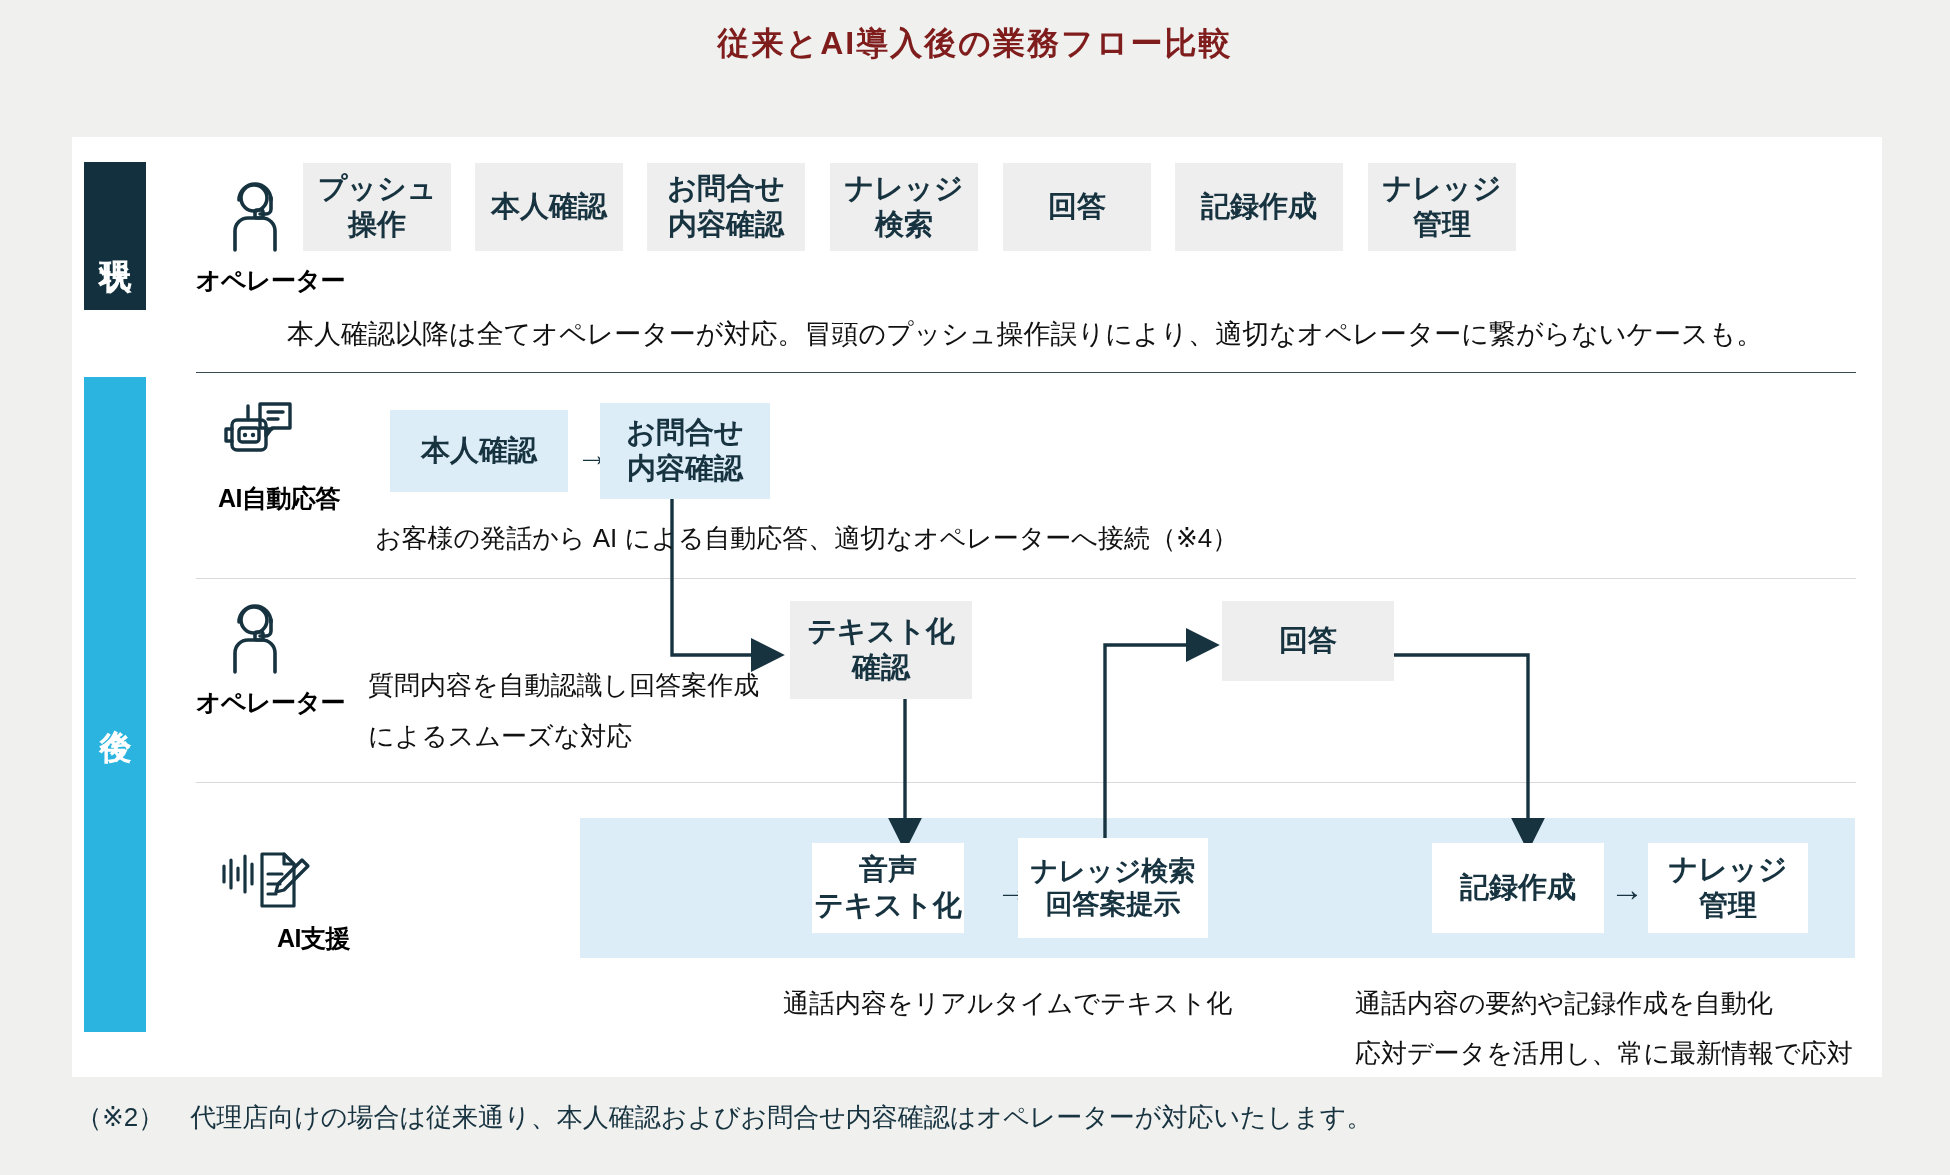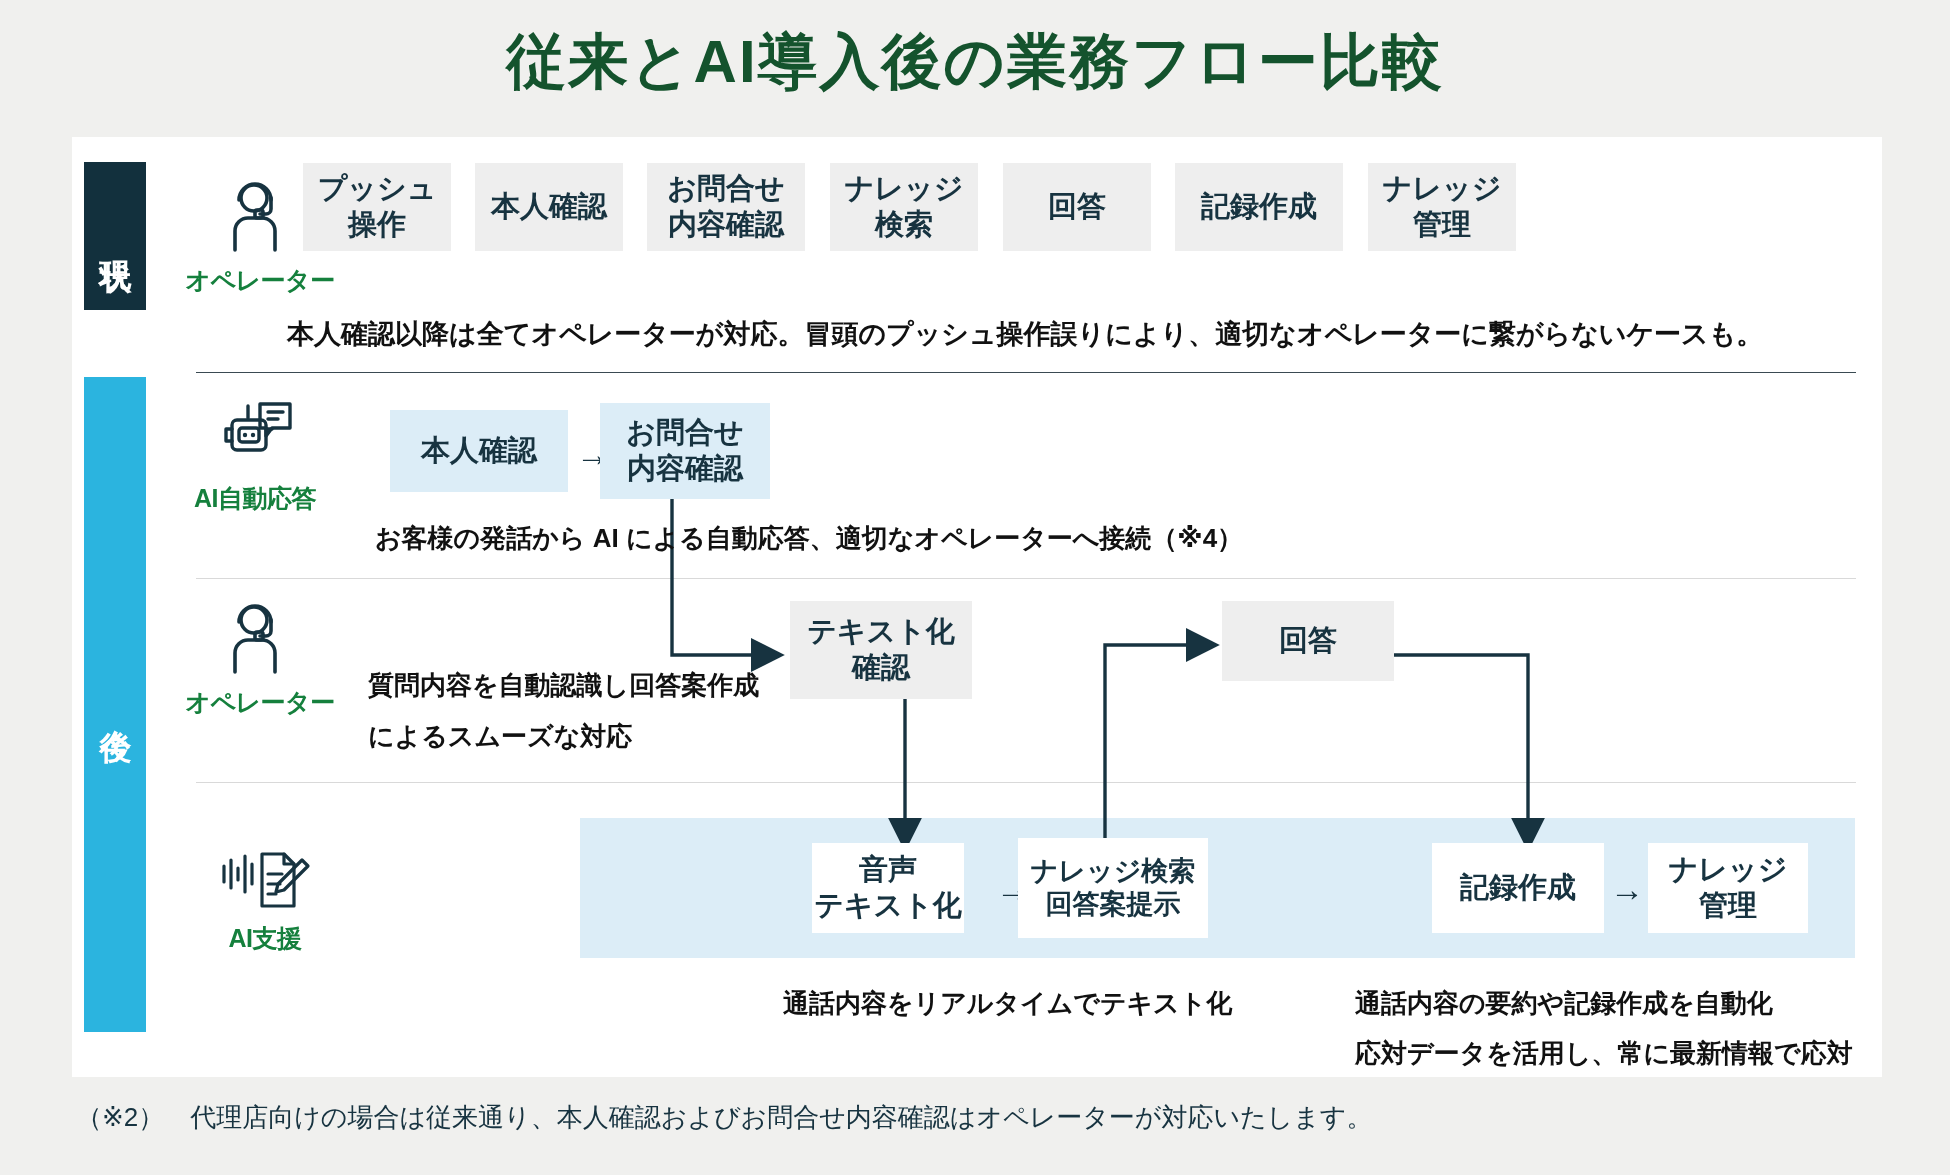--- a/index.html
+++ b/index.html
@@ -9,22 +9,22 @@
     font-family:"Liberation Sans","DejaVu Sans",sans-serif;
     color:#173340;
     overflow:hidden;
   }
   .page{position:relative;width:1950px;height:1175px;}
 
   
   .title{
     position:absolute;left:0;top:22px;width:1950px;
     text-align:center;
-    font-size:60px;font-weight:bold;letter-spacing:2px;
-    color:#14532d;
+    font-size:32px;font-weight:bold;letter-spacing:2px;
+    color:#7f1d1d;
   }
 
   
   .card{
     position:absolute;left:72px;top:137px;
     width:1810px;height:940px;
     background:#ffffff;
   }
 
   
@@ -46,30 +46,30 @@
     font-size:29px;font-weight:bold;line-height:1.24;
     color:#173340;
   }
   .box-grey{background:#eeeeee;}
   .box-blue{background:#dcedf7;}
   .box-white{background:#ffffff;}
 
   
   .cap{
     position:absolute;
-    font-size:26px;font-weight:bold;line-height:1.62;
+    font-size:26px;font-weight:normal;line-height:1.62;
     color:#111111;white-space:nowrap;
   }
   .cap-lg{font-size:27px;}
 
   
   .role{position:absolute;text-align:center;width:170px;}
   .role .lbl{
-    font-size:25px;font-weight:bold;color:#15803d;
-    margin-top:4px;white-space:nowrap;letter-spacing:-0.5px;
+    font-size:25px;font-weight:bold;color:#000000;
+    margin-top:4px;white-space:nowrap;letter-spacing:-0.5px;text-align:right;
   }
 
   
   .rule{position:absolute;height:1px;background:#d9d9d9;}
   .rule-dark{background:#3a4a52;}
 
   
   .inline-arrow{
     position:absolute;font-size:34px;font-weight:bold;color:#173340;
     line-height:1;

